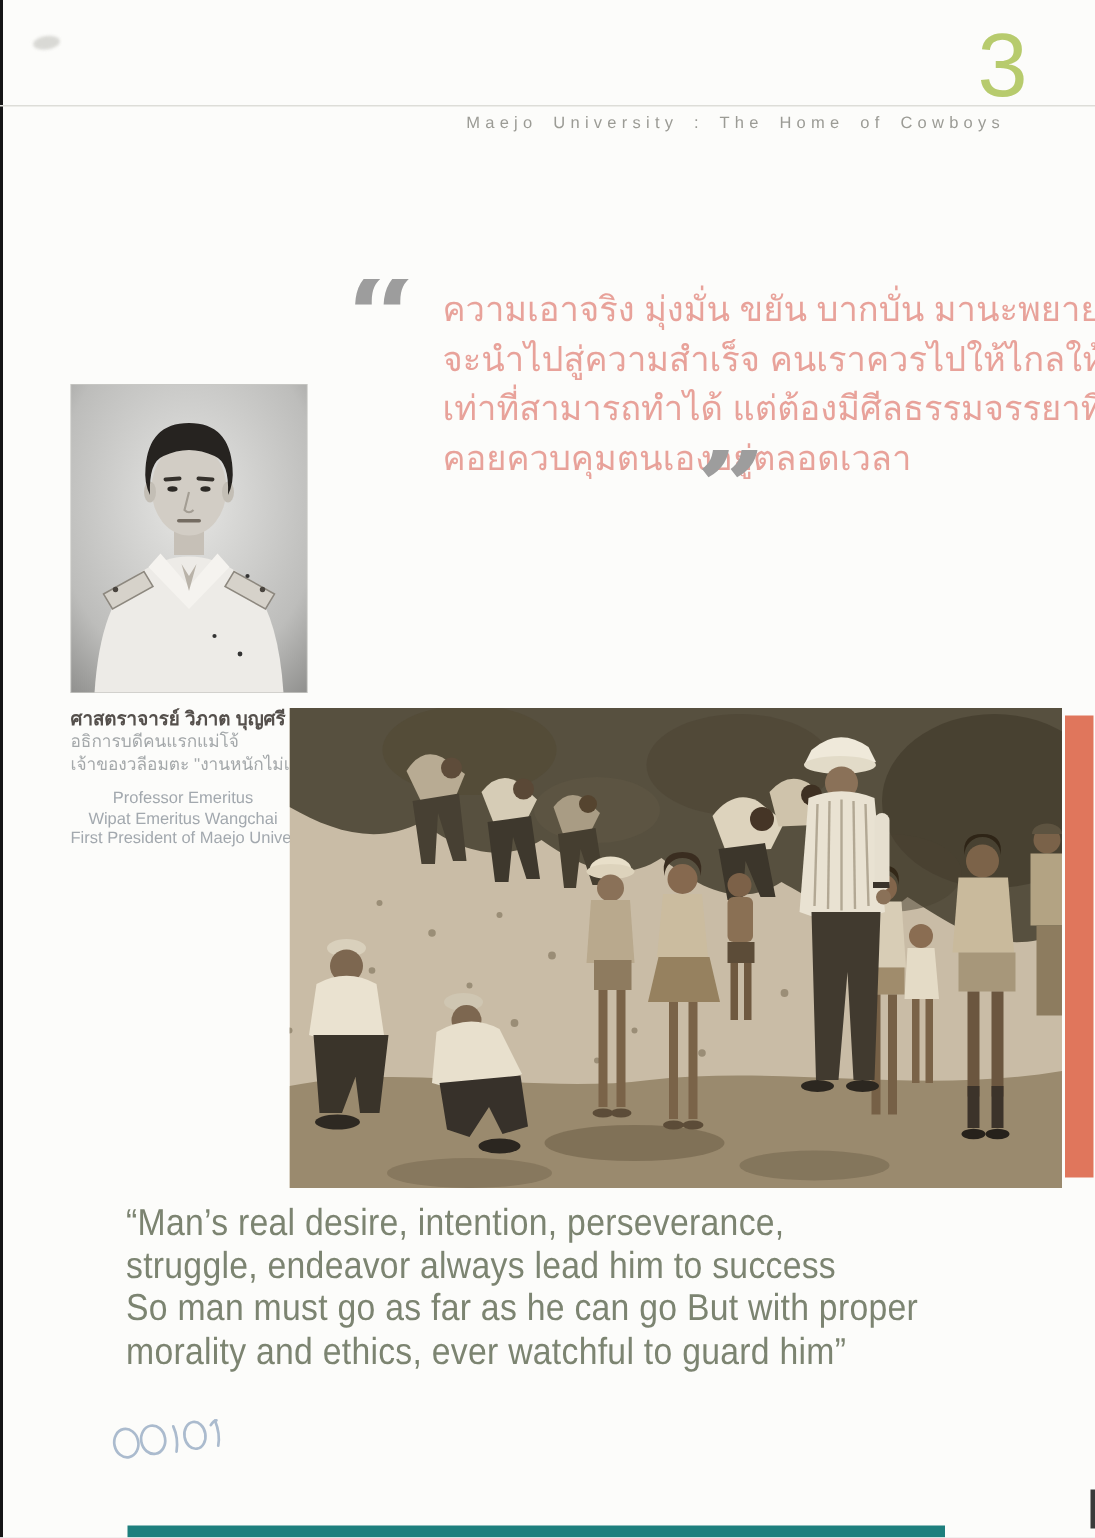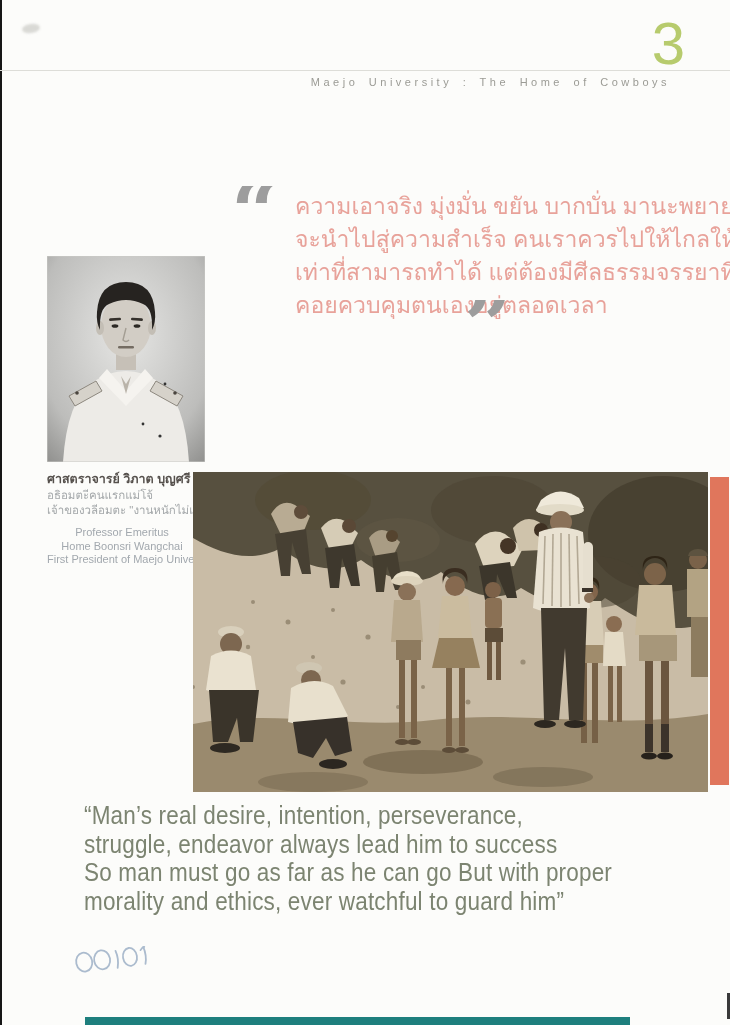--- a/index.html
+++ b/index.html
@@ -109,25 +109,25 @@
 
       <circle cx="118" cy="128" r="1.4" fill="#333"></circle>
       <circle cx="96" cy="168" r="1.4" fill="#333"></circle>
       <circle cx="113" cy="180" r="1.6" fill="#333"></circle>
     </g>
     <rect width="158" height="206" fill="none" stroke="#c9c9c5" stroke-width="1"></rect>
   </svg>
 
   <div class="caption">
     <div class="cap-name">ศาสตราจารย์ วิภาต บุญศรี วังซ้าย</div>
-    <div class="cap-thai">อธิอมตะีคนแรกแม่โจ้</div>
+    <div class="cap-thai">อธิการบดีคนแรกแม่โจ้</div>
     <div class="cap-thai">เจ้าของวลีอมตะ "งานหนักไม่เคยฆ่าคน"</div>
     <div class="cap-gap"></div>
     <div class="cap-en">Professor Emeritus</div>
-    <div class="cap-en">Home Boonsri Wangchai</div>
+    <div class="cap-en">Wipat Emeritus Wangchai</div>
     <div class="cap-en">First President of Maejo University</div>
   </div>
 
   <svg class="group-photo" viewBox="0 0 515 320" preserveAspectRatio="none" aria-label="Sepia photograph of a tall man in a white hat standing with children and workers on a hillside field">
     <rect width="515" height="320" fill="#c9bca6"></rect>
 
     <path d="M0,0 H515 V150 C470,168 438,142 412,126 C386,150 356,132 328,116 C298,136 268,116 248,100 C218,120 188,102 168,88 C138,106 108,92 88,76 C58,92 28,82 0,66 Z" fill="#57503f"></path>
     <ellipse cx="470" cy="62" rx="75" ry="58" fill="#453e2f" opacity="0.85"></ellipse>
     <ellipse cx="300" cy="38" rx="62" ry="34" fill="#4e4636" opacity="0.7"></ellipse>
     <ellipse cx="120" cy="28" rx="58" ry="30" fill="#514934" opacity="0.6"></ellipse>

